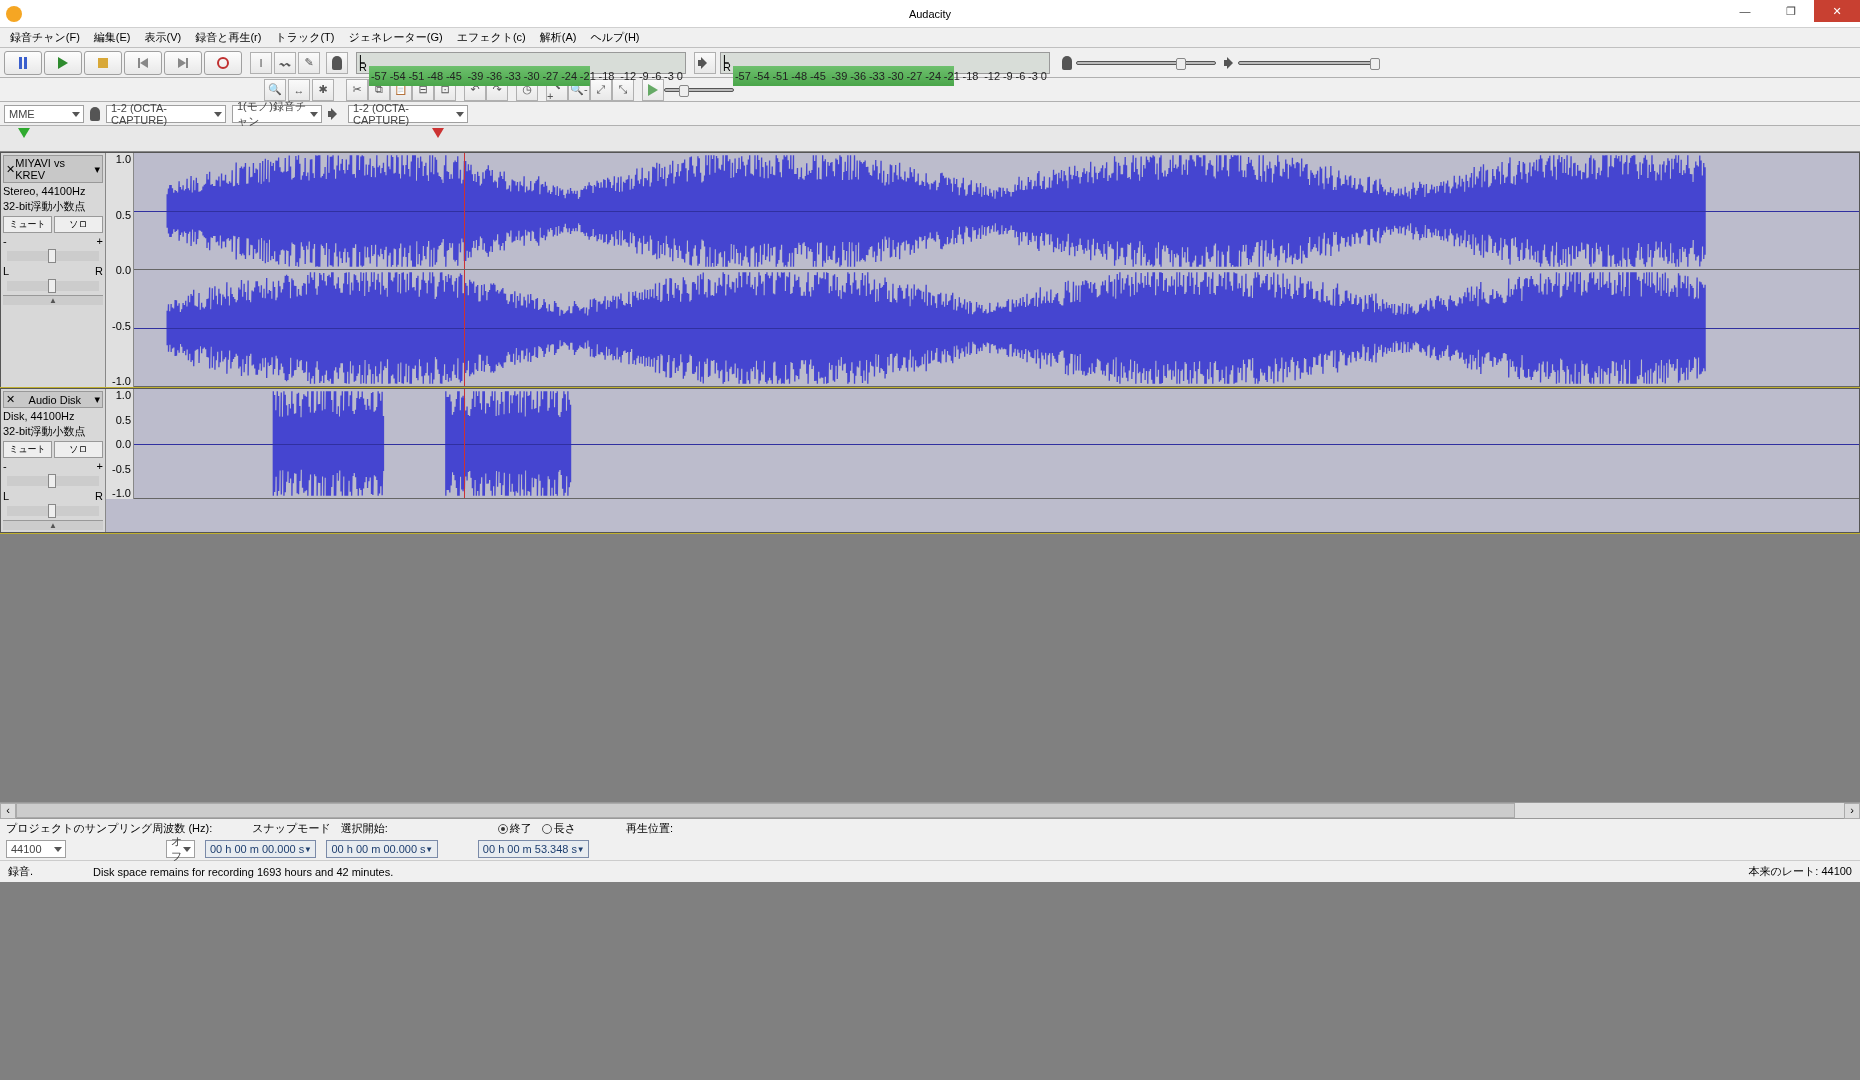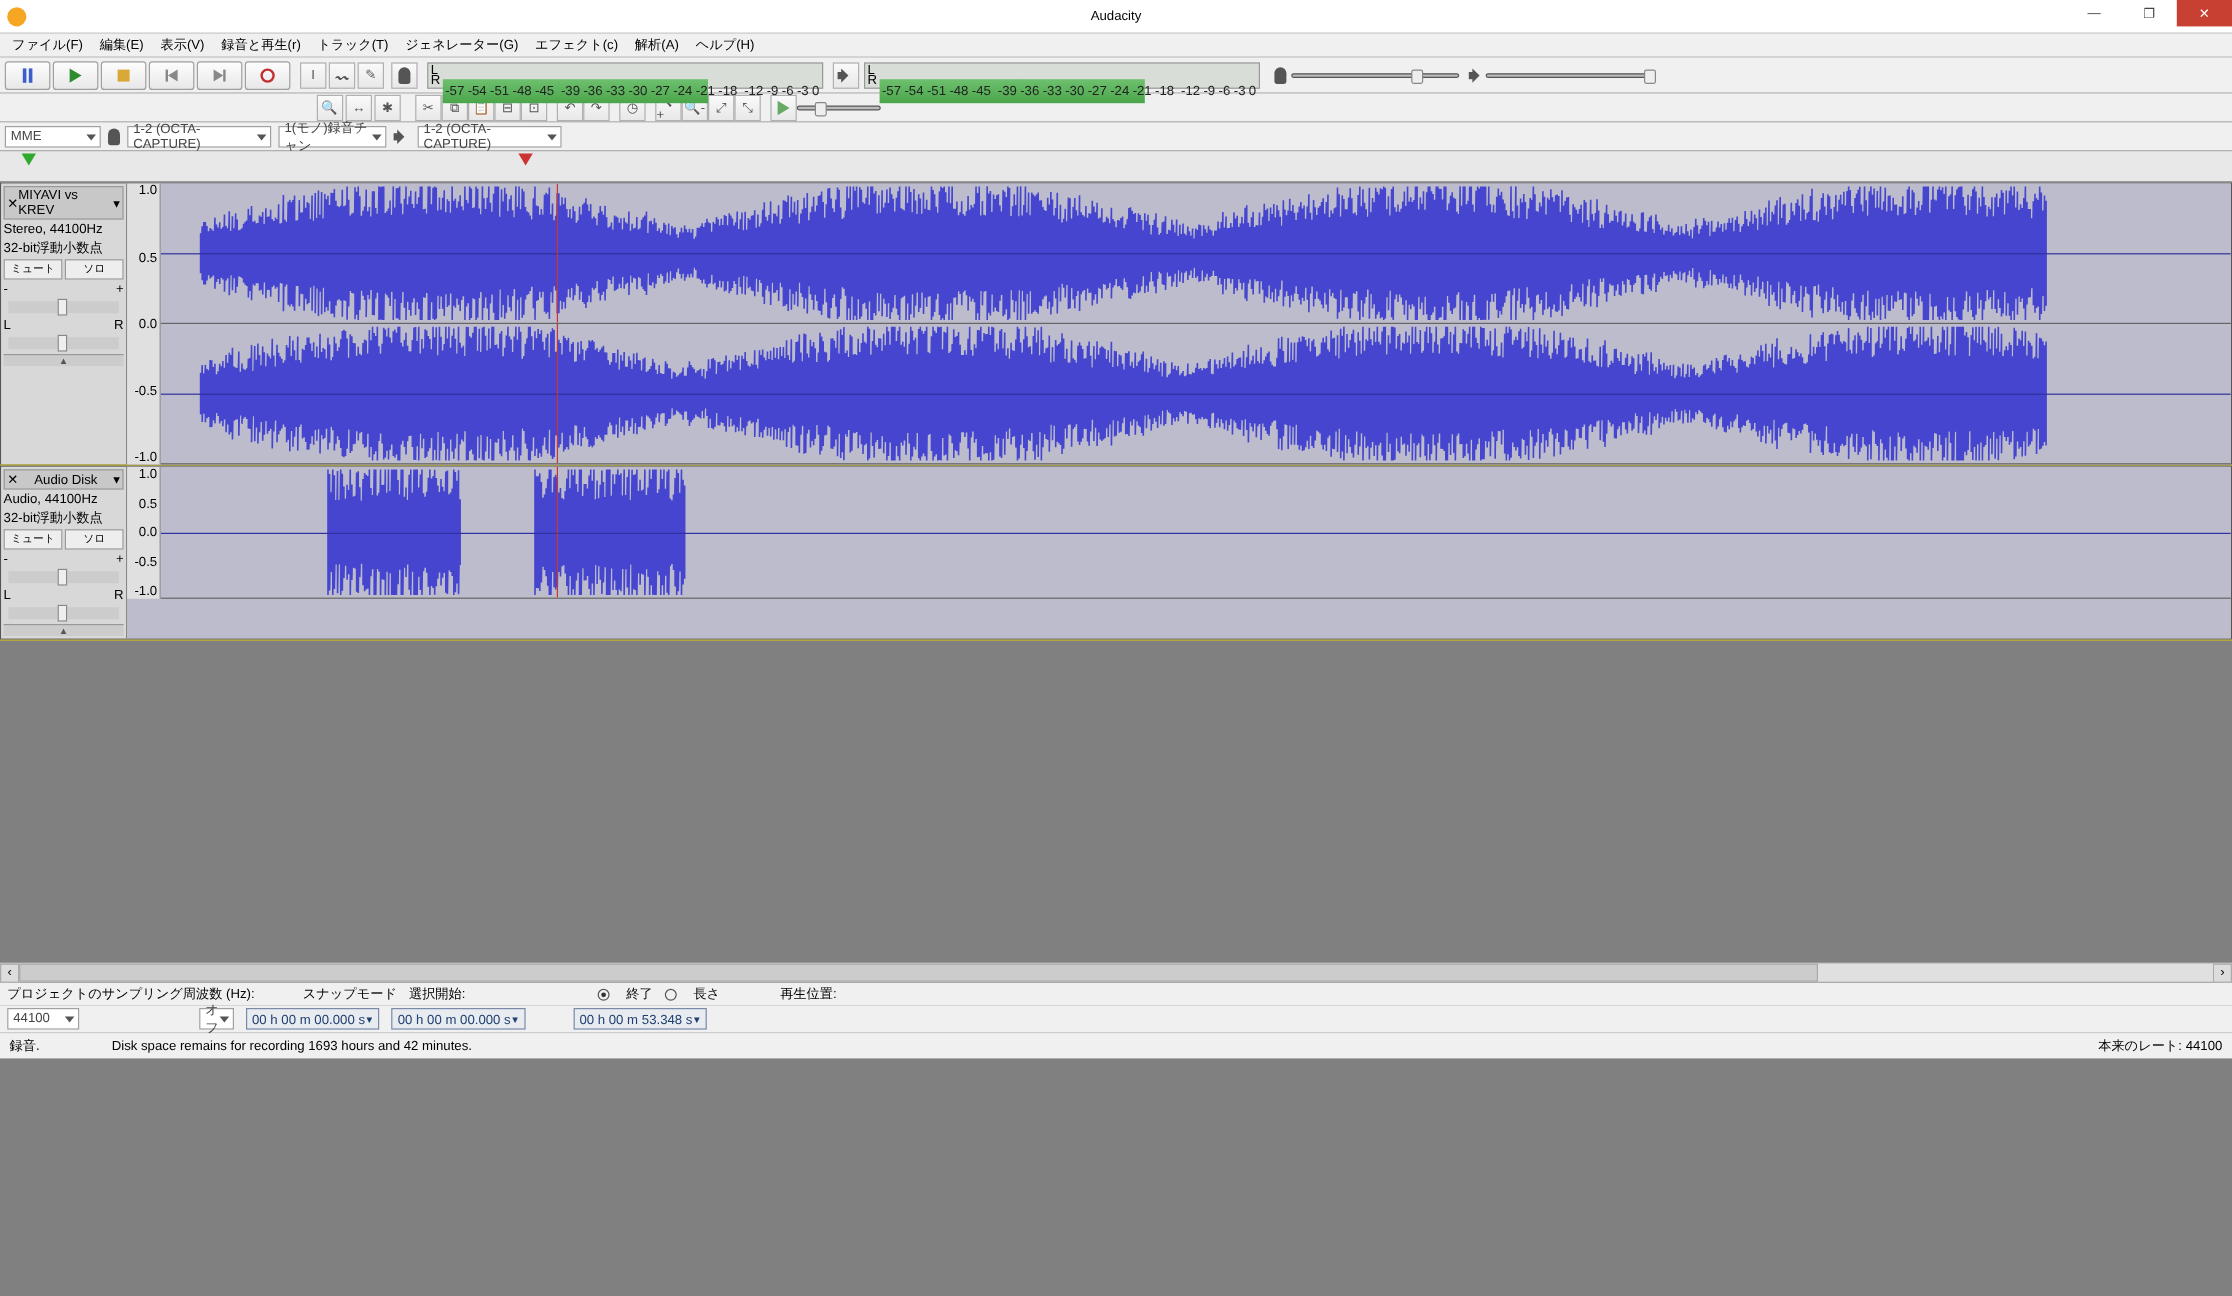--- a/index.html
+++ b/index.html
@@ -58,21 +58,21 @@
 .centerline { position:absolute; left:0; right:0; top:50%; height:1px; background:#3030a0; }
 .cursor { position:absolute; top:0; bottom:0; width:1px; background:#cc3333; }
 .collapsebtn { height:10px; background:#ccc; border-top:1px solid #999; text-align:center; font-size:8px; color:#555; }
 .hscroll { height:16px; background:#e8e8e8; border-top:1px solid #999; display:flex; }
 .hscroll .sbtn { width:16px; height:16px; background:#ddd; border:1px solid #aaa; text-align:center; line-height:12px; }
 .hscroll .strack { flex:1; background:#e0e0e0; position:relative; }
 .hscroll .sthumb { position:absolute; left:0; top:0; bottom:0; width:82%; background:#ccc; border:1px solid #aaa; }
 .statusrow1 { height:20px; background:#f0f0f0; border-top:1px solid #999; display:flex; align-items:center; padding:0 6px; gap:10px; font-size:11px; }
 .statusrow2 { height:22px; background:#f0f0f0; display:flex; align-items:center; padding:0 6px; gap:10px; }
 .numbox { border:1px solid #7a8aa8; background:#e8ecf0; padding:1px 4px; font-family:monospace; font-size:12px; color:#204070; }
-.radio { display:flex; align-items:center; gap:14px; }
+.radio { display:flex; align-items:center; gap:2px; }
 .radio .dot { width:10px; height:10px; border:1px solid #555; border-radius:50%; display:inline-block; }
 .radio .dot.on::after { content:""; display:block; width:4px; height:4px; background:#333; border-radius:50%; margin:2px; }
 .statusbar { height:22px; background:#f0f0f0; border-top:1px solid #ccc; display:flex; align-items:center; padding:0 8px; gap:60px; }
 .spkr-ico { width:14px; height:12px; position:relative; }
 .spkr-ico::before { content:""; position:absolute; left:0; top:3px; width:4px; height:6px; background:#555; }
 .spkr-ico::after { content:""; position:absolute; left:3px; top:0; width:0; height:0; border-left:6px solid #555; border-top:6px solid transparent; border-bottom:6px solid transparent; }
 .mic-ico { width:10px; height:14px; background:#555; border-radius:5px 5px 2px 2px; position:relative; }
 svg.wavesvg { width:100%; height:100%; display:block; }
 </style>
 </head>
@@ -82,21 +82,21 @@
   <div class="logo"></div>
   <div class="title">Audacity</div>
   <div class="winbtns">
     <div class="winbtn">—</div>
     <div class="winbtn">❐</div>
     <div class="winbtn close">✕</div>
   </div>
 </div>
 
 <div class="menubar" id="menubar">
-    <div class="menuitem">ファイル(F)</div>
+    <div class="menuitem">録音チャン(F)</div>
     <div class="menuitem">編集(E)</div>
     <div class="menuitem">表示(V)</div>
     <div class="menuitem">録音と再生(r)</div>
     <div class="menuitem">トラック(T)</div>
     <div class="menuitem">ジェネレーター(G)</div>
     <div class="menuitem">エフェクト(c)</div>
     <div class="menuitem">解析(A)</div>
     <div class="menuitem">ヘルプ(H)</div>
   </div>
 
@@ -317,21 +317,21 @@
         </div>
       </div>
     </div>
     <div class="track sel">
       <div class="trackhead">
         <div class="titlebox">
           <span>✕</span>
           <span>Audio Disk</span>
           <span>▾</span>
         </div>
-        <div>Audio, 44100Hz</div>
+        <div>Disk, 44100Hz</div>
         <div>32-bit浮動小数点</div>
         <div class="headbtns">
           <div class="headbtn">ミュート</div>
           <div class="headbtn">ソロ</div>
         </div>
         <div style="display:flex;justify-content:space-between;font-size:8px">
           <span>-</span>
           <span>+</span>
         </div>
         <div class="gainslider">

